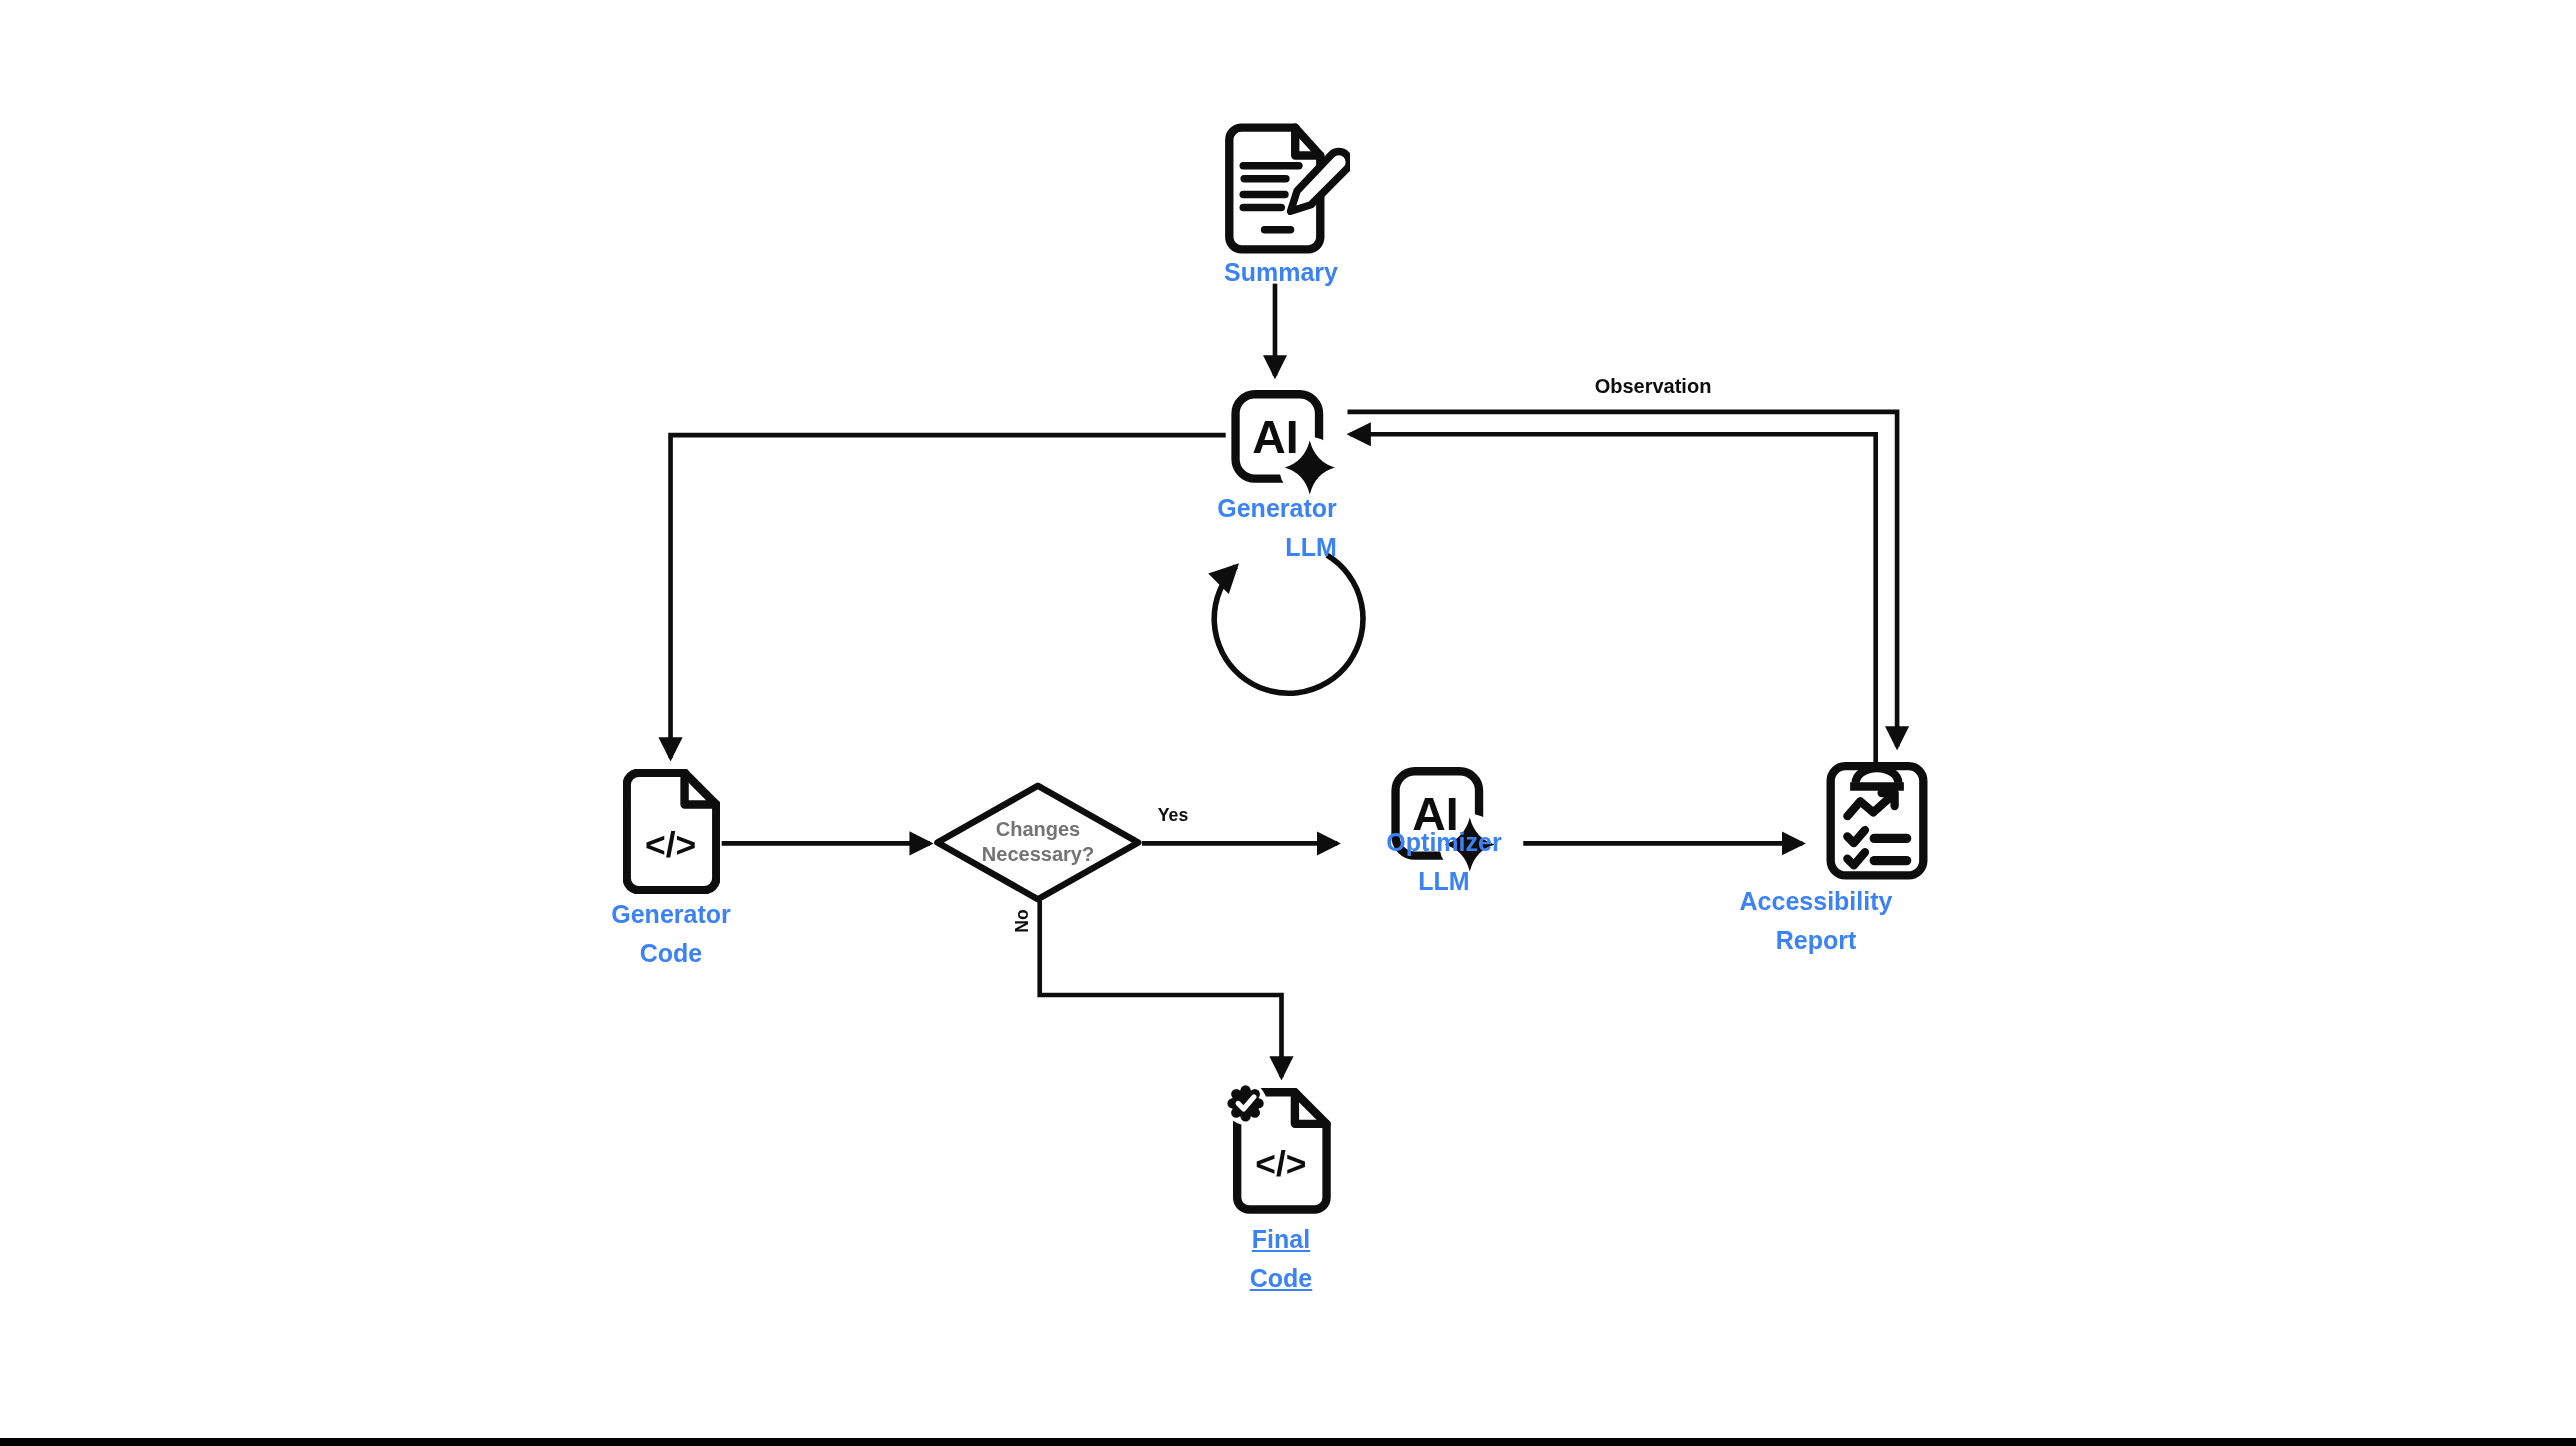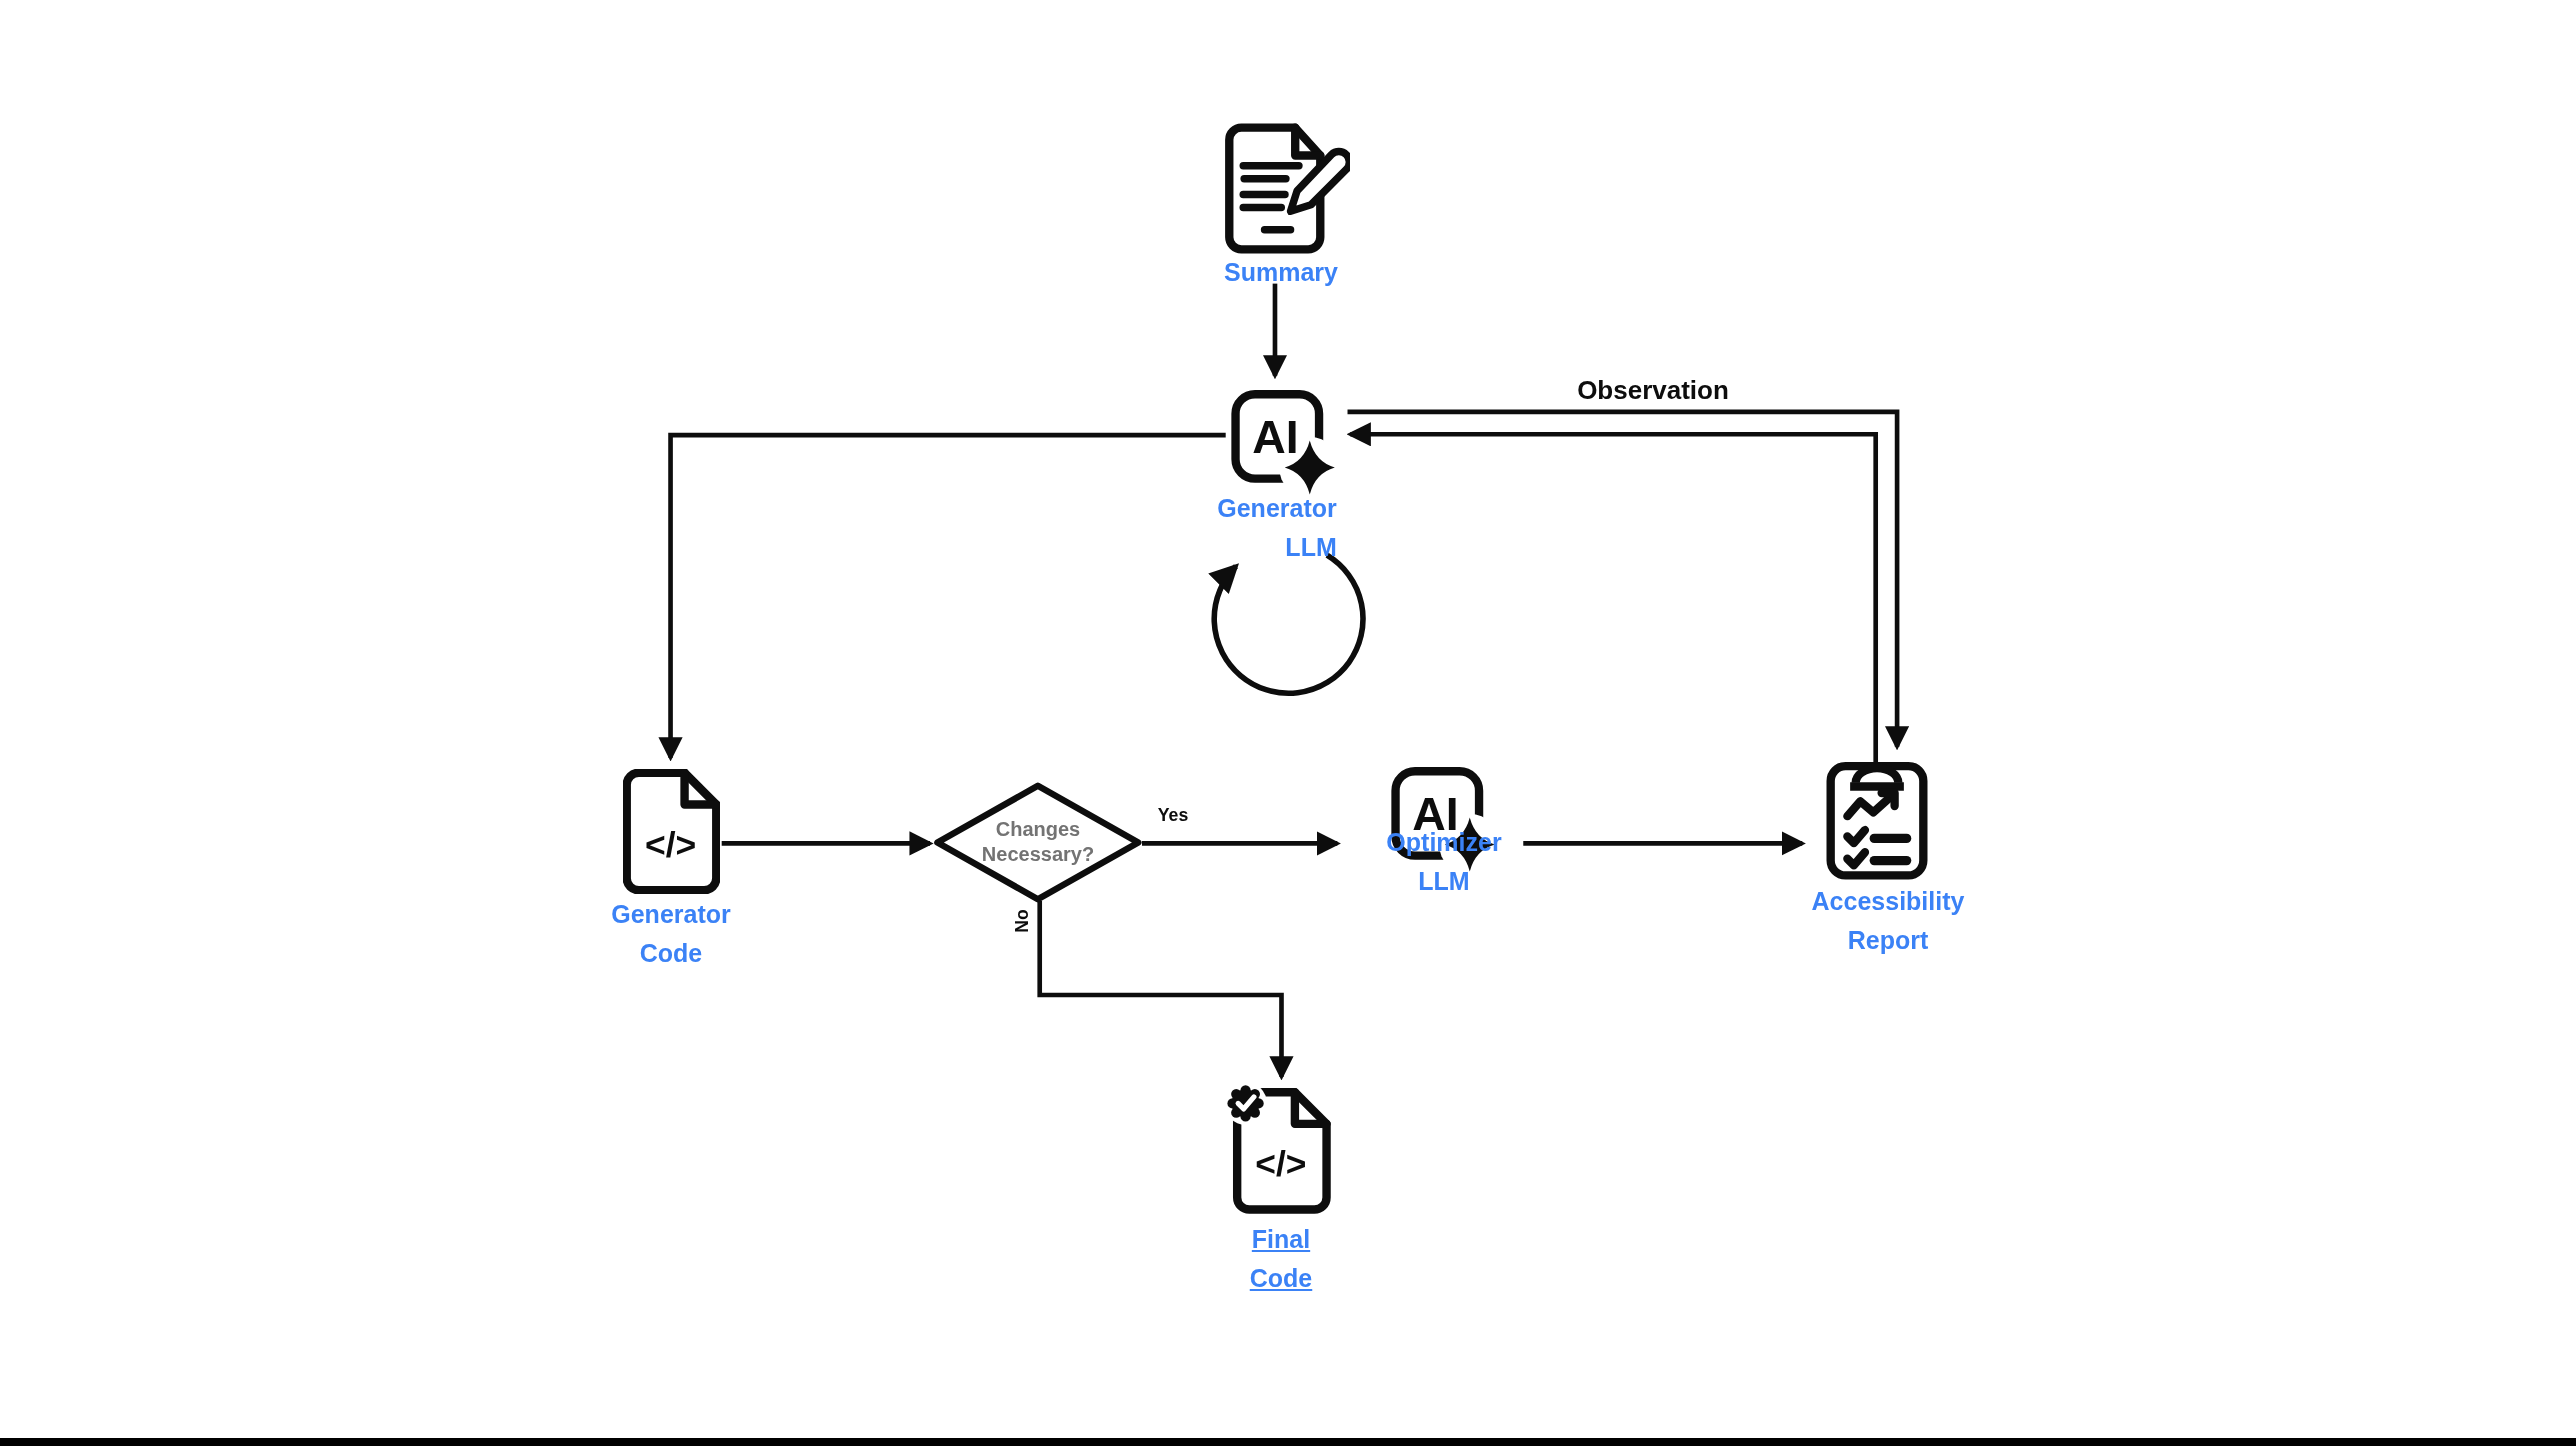--- a/index.html
+++ b/index.html
@@ -7,21 +7,21 @@
          font-family:"Liberation Sans",sans-serif;color:#0d0d0d;}
   svg.connectors{position:absolute;left:0;top:0;}
   .icon{position:absolute;}
   .lbl{position:absolute;transform:translateX(-50%);text-align:center;font-weight:700;
        font-size:25px;line-height:39px;color:#3b82f6;white-space:pre-line;}
   .lbl-small{position:absolute;transform:translateX(-50%);text-align:center;font-weight:700;
        font-size:20px;line-height:25px;color:#737373;white-space:pre-line;width:167px;}
   .edge-lbl{position:absolute;font-weight:700;font-size:17.7px;color:#0d0d0d;}
   .edge-lbl.center{transform:translateX(-50%);}
   .edge-lbl.rot{transform:translate(-50%,-50%) rotate(-90deg);}
-  .obs-lbl{position:absolute;transform:translateX(-50%);font-weight:700;font-size:26px;color:#0d0d0d;}
+  .obs-lbl{position:absolute;transform:translateX(-50%);font-weight:700;font-size:20px;color:#0d0d0d;}
   .bottom-bar{position:absolute;left:0;bottom:0;width:2576px;height:8.4px;background:#000000;}
   svg text{font-family:"Liberation Sans",sans-serif;font-weight:700;fill:#0d0d0d;}
 </style>
 </head>
 <body>
 
 <div class="stage">
 
   <svg class="connectors" width="2576" height="1446" viewBox="0 0 2770 1555">
     <defs>
@@ -127,21 +127,21 @@
     </svg>
   </div>
 
   <div class="lbl" style="left:1281px;top:253px;">Summary</div>
   <div class="lbl" style="left:1277px;top:489px;text-align:right;">Generator
 LLM</div>
   <div class="lbl" style="left:671px;top:895px;">Generator
 Code</div>
   <div class="lbl" style="left:1444px;top:823px;">Optimizer
 LLM</div>
-  <div class="lbl" style="left:1888px;top:882px;">Accessibility
+  <div class="lbl" style="left:1816px;top:882px;">Accessibility
 Report</div>
   <div class="lbl" style="left:1281px;top:1220px;text-decoration:underline;">Final
 Code</div>
 
   <div class="lbl-small" style="left:1038px;top:817px;">Changes
 Necessary?</div>
 
   <div class="obs-lbl" style="left:1653px;top:375px;">Observation</div>
   <div class="edge-lbl center" style="left:1173px;top:805px;text-align:right;">Yes</div>
   <div class="edge-lbl rot" style="left:1022px;top:921px;">No</div>

